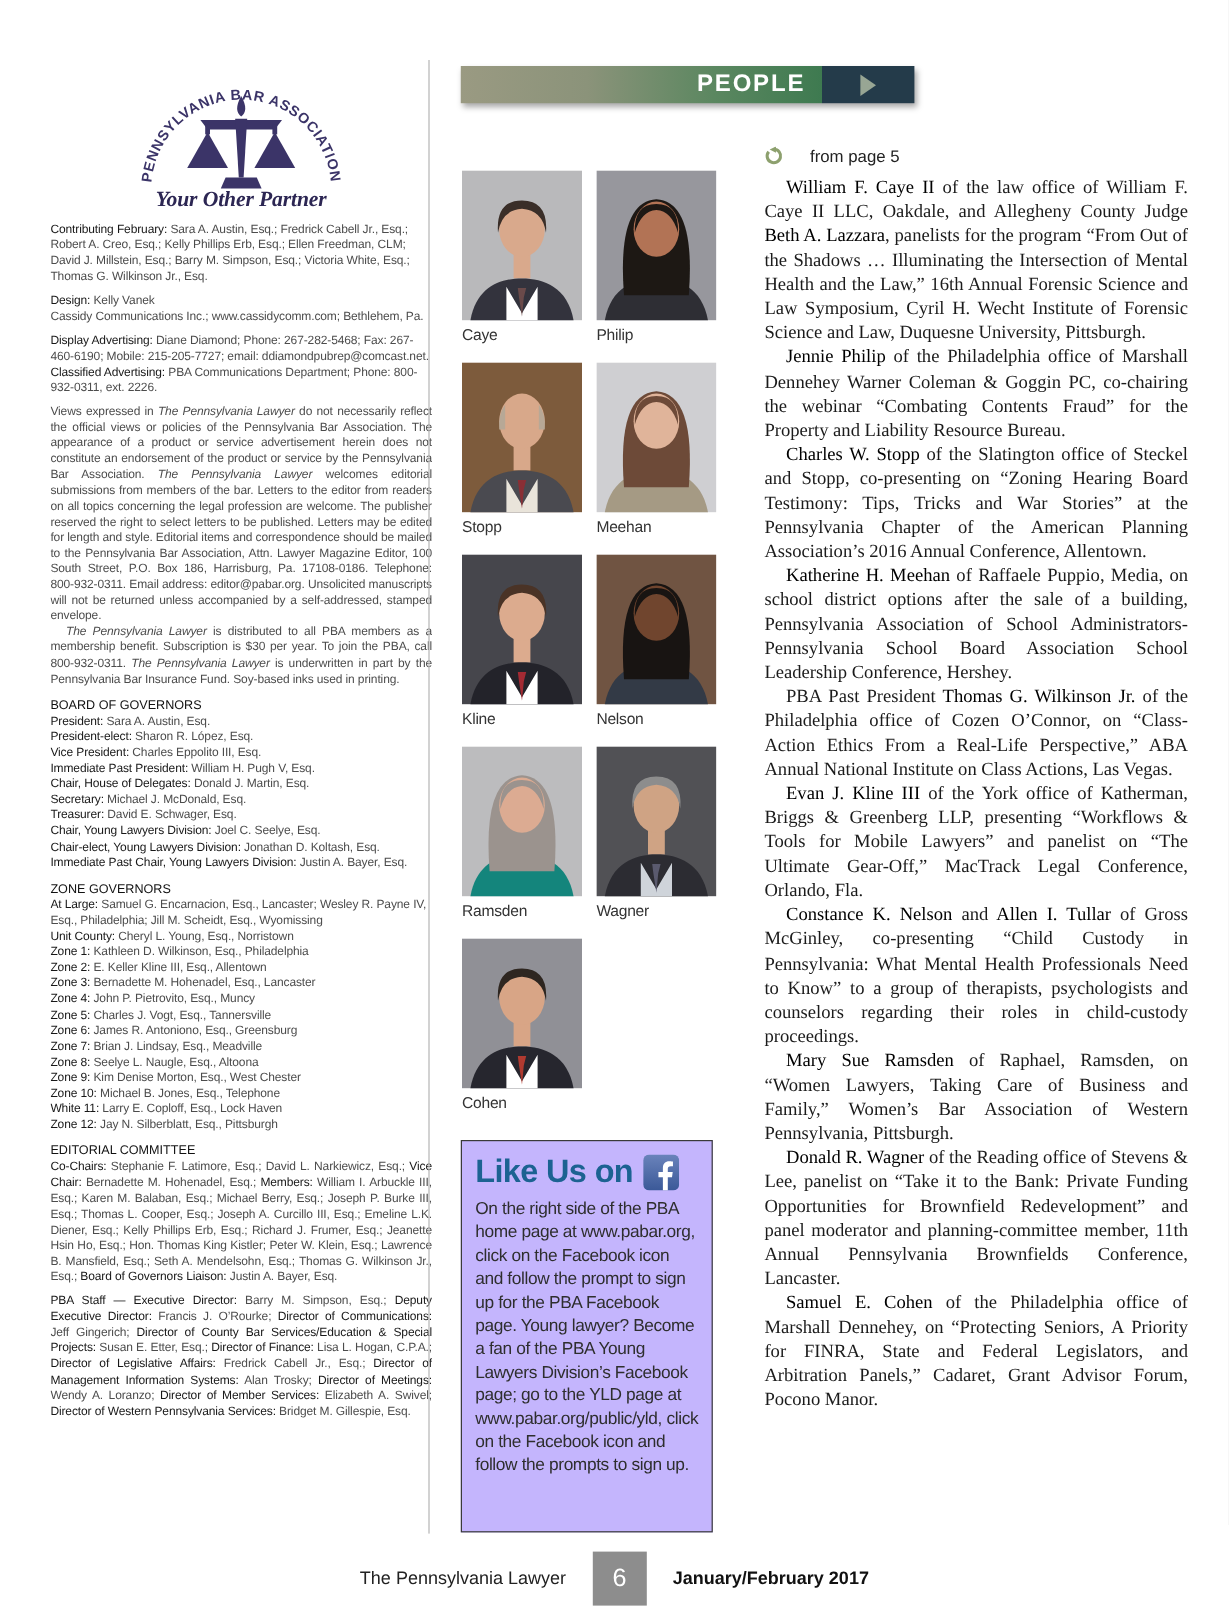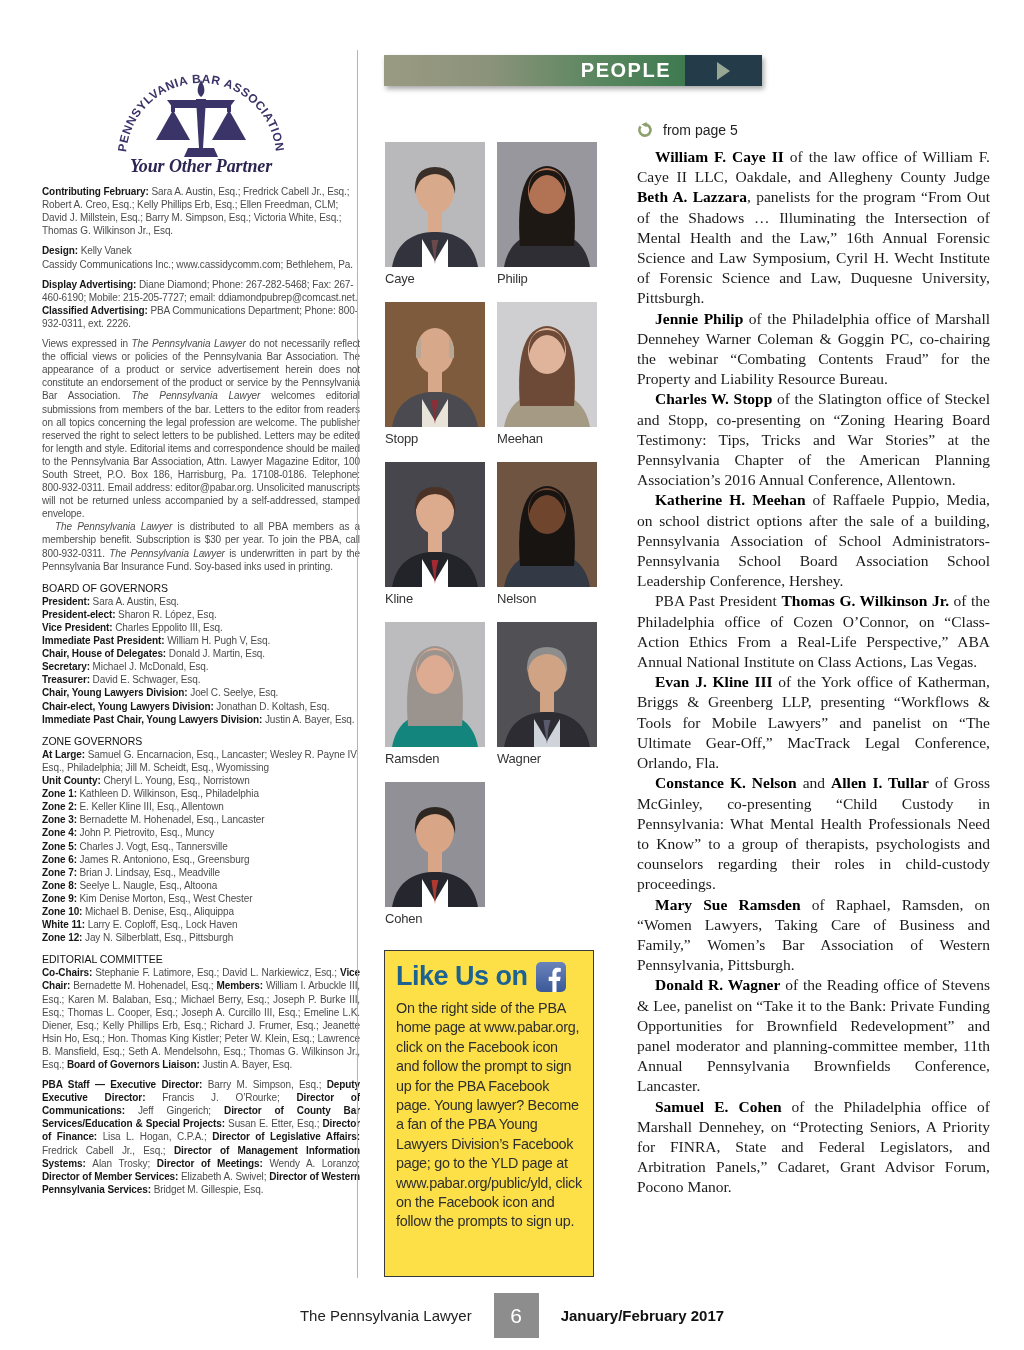--- a/index.html
+++ b/index.html
@@ -6,21 +6,21 @@
   html,body{background:#e8e8e8}
   .page{position:relative;width:1024px;height:1350px;background:#ffffff;margin:0 auto;overflow:hidden;
         font-family:"Liberation Sans",sans-serif;}
   
   .leftcol{position:absolute;left:42px;top:50px;width:318px;height:1230px;overflow:hidden;
            color:#4c4c4c;font-size:10px;line-height:13.1px;letter-spacing:-0.1px}
   .logo{text-align:center;margin-bottom:12px}
   .logo svg{display:block;margin:0 auto}
   .tagline{font-family:"Liberation Serif",serif;font-style:italic;font-weight:bold;
            font-size:18px;color:#2c2653;margin-top:-4px}
-  .b{font-weight:bold;color:#171717}
+  .b{font-weight:normal;color:#171717}
   .i{font-style:italic}
   .m-para{margin-top:7px}
   .justify{text-align:justify}
   .indent{text-indent:13px}
   .sec-head{font-weight:normal;color:#111;font-size:10.5px;margin-top:9px;letter-spacing:0}
   
   .vrule{position:absolute;left:357px;top:50px;width:1px;height:1228px;background:#b5b5b5}
   
   .banner{position:absolute;left:384px;top:55px;width:378px;height:31px;display:flex;
           box-shadow:2px 3px 5px rgba(0,0,0,.35)}
@@ -31,27 +31,27 @@
   .play-tri{width:0;height:0;border-left:13px solid #98a694;border-top:9px solid transparent;
           border-bottom:9px solid transparent}
   
   .photogrid{position:absolute;left:385px;top:142px;width:214px;display:grid;
           grid-template-columns:100px 100px;column-gap:12px;row-gap:14px}
   .photo-cell{width:100px}
   .photo{display:block;width:100px;height:125px}
   .caption{font-size:13px;line-height:18px;color:#333;margin-top:3px;letter-spacing:-0.2px}
   
   .likebox{position:absolute;left:384px;top:950px;width:210px;height:327px;border:1px solid #3a3a3a;
-          padding:10px 11px;overflow:hidden;background:#fde047}
+          padding:10px 11px;overflow:hidden;background:#c4b5fd}
   .likebox-titlerow{display:flex;align-items:center;gap:8px}
   .likebox-title{font-size:27px;font-weight:bold;color:#1c6292;letter-spacing:-0.5px}
   .likebox-body{font-size:14.4px;line-height:19.4px;color:#2e2e2e;margin-top:7px;letter-spacing:-0.3px}
   
   .article{position:absolute;left:637px;top:122px;width:353px}
-  .frompage{display:flex;align-items:center;gap:10px;font-size:14px;color:#222;margin-bottom:9px;cursor:pointer}
+  .frompage{display:flex;align-items:center;gap:22px;font-size:14px;color:#222;margin-bottom:9px;cursor:pointer}
   .apara{font-family:"Liberation Serif",serif;font-size:15.5px;line-height:20.2px;color:#1b1b1b;
          text-align:justify;text-indent:18px}
   .apara .b{color:#000}
   
   .pagefooter{position:absolute;left:0;top:1293px;width:100%;display:flex;align-items:center;
          justify-content:center;gap:22px}
   .footer-mag{font-size:15px;color:#222}
   .footer-pagenum{width:45px;height:45px;background:#8d8d8d;color:#fff;display:flex;align-items:center;
          justify-content:center;font-size:21px}
   .footer-issue{font-size:15px;font-weight:bold;color:#111}
@@ -120,21 +120,21 @@
         <p class="m-line"><span class="b">Unit County: </span><span>Cheryl L. Young, Esq., Norristown</span></p>
         <p class="m-line"><span class="b">Zone 1: </span><span>Kathleen D. Wilkinson, Esq., Philadelphia</span></p>
         <p class="m-line"><span class="b">Zone 2: </span><span>E. Keller Kline III, Esq., Allentown</span></p>
         <p class="m-line"><span class="b">Zone 3: </span><span>Bernadette M. Hohenadel, Esq., Lancaster</span></p>
         <p class="m-line"><span class="b">Zone 4: </span><span>John P. Pietrovito, Esq., Muncy</span></p>
         <p class="m-line"><span class="b">Zone 5: </span><span>Charles J. Vogt, Esq., Tannersville</span></p>
         <p class="m-line"><span class="b">Zone 6: </span><span>James R. Antoniono, Esq., Greensburg</span></p>
         <p class="m-line"><span class="b">Zone 7: </span><span>Brian J. Lindsay, Esq., Meadville</span></p>
         <p class="m-line"><span class="b">Zone 8: </span><span>Seelye L. Naugle, Esq., Altoona</span></p>
         <p class="m-line"><span class="b">Zone 9: </span><span>Kim Denise Morton, Esq., West Chester</span></p>
-        <p class="m-line"><span class="b">Zone 10: </span><span>Michael B. Denise, Esq., Aliquippa</span></p>
+        <p class="m-line"><span class="b">Zone 10: </span><span>Michael B. Jones, Esq., Telephone</span></p>
         <p class="m-line"><span class="b">White 11: </span><span>Larry E. Coploff, Esq., Lock Haven</span></p>
         <p class="m-line"><span class="b">Zone 12: </span><span>Jay N. Silberblatt, Esq., Pittsburgh</span></p>
       </div>
 
     <h3 class="sec-head">EDITORIAL COMMITTEE</h3>
     <p class="justify"><span class="b">Co-Chairs: </span><span>Stephanie F. Latimore, Esq.; David L. Narkiewicz, Esq.; </span><span class="b">Vice Chair: </span><span>Bernadette M. Hohenadel, Esq.; </span><span class="b">Members: </span><span>William I. Arbuckle III, Esq.; Karen M. Balaban, Esq.; Michael Berry, Esq.; Joseph P. Burke III, Esq.; Thomas L. Cooper, Esq.; Joseph A. Curcillo III, Esq.; Emeline L.K. Diener, Esq.; Kelly Phillips Erb, Esq.; Richard J. Frumer, Esq.; Jeanette Hsin Ho, Esq.; Hon. Thomas King Kistler; Peter W. Klein, Esq.; Lawrence B. Mansfield, Esq.; Seth A. Mendelsohn, Esq.; Thomas G. Wilkinson Jr., Esq.; </span><span class="b">Board of Governors Liaison: </span><span>Justin A. Bayer, Esq.</span></p>
     <p class="m-para justify"><span class="b">PBA Staff — Executive Director: </span><span>Barry M. Simpson, Esq.; </span><span class="b">Deputy Executive Director: </span><span>Francis J. O’Rourke; </span><span class="b">Director of Communications: </span><span>Jeff Gingerich; </span><span class="b">Director of County Bar Services/Education &amp; Special Projects: </span><span>Susan E. Etter, Esq.; </span><span class="b">Director of Finance: </span><span>Lisa L. Hogan, C.P.A.; </span><span class="b">Director of Legislative Affairs: </span><span>Fredrick Cabell Jr., Esq.; </span><span class="b">Director of Management Information Systems: </span><span>Alan Trosky; </span><span class="b">Director of Meetings: </span><span>Wendy A. Loranzo; </span><span class="b">Director of Member Services: </span><span>Elizabeth A. Swivel; </span><span class="b">Director of Western Pennsylvania Services: </span><span>Bridget M. Gillespie, Esq.</span></p>
   </aside>
 
   <div class="vrule"></div>

